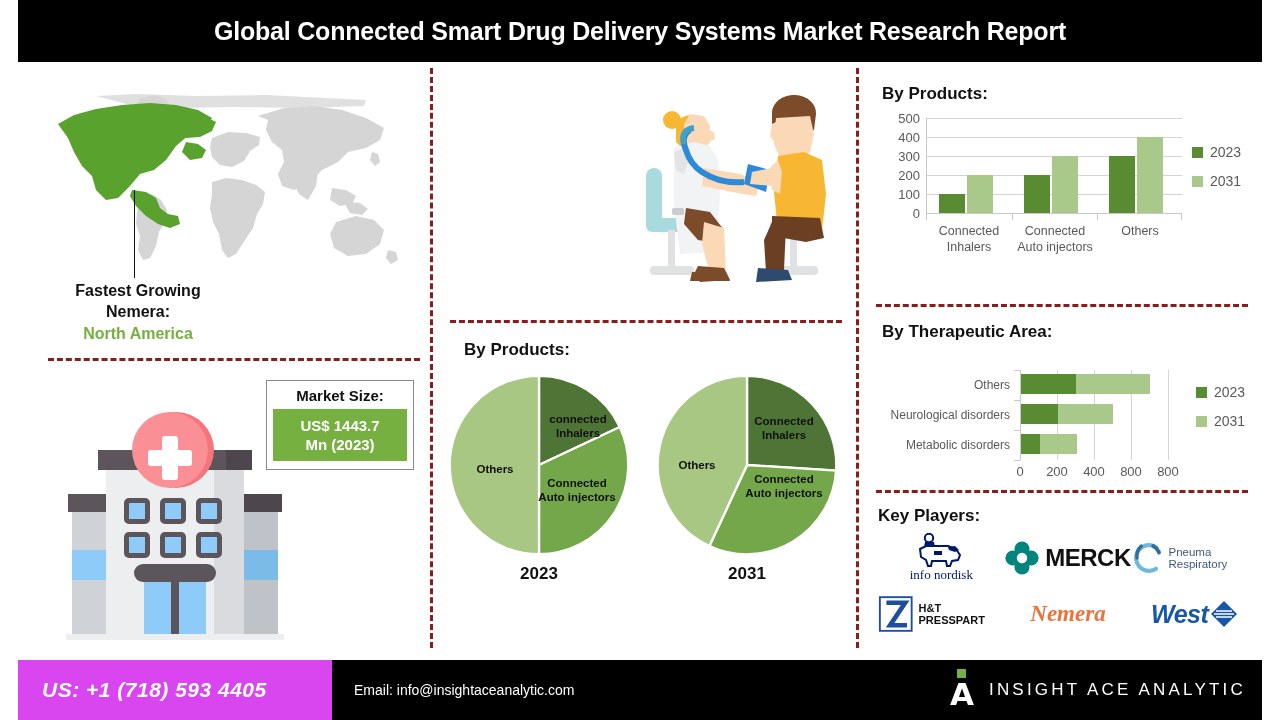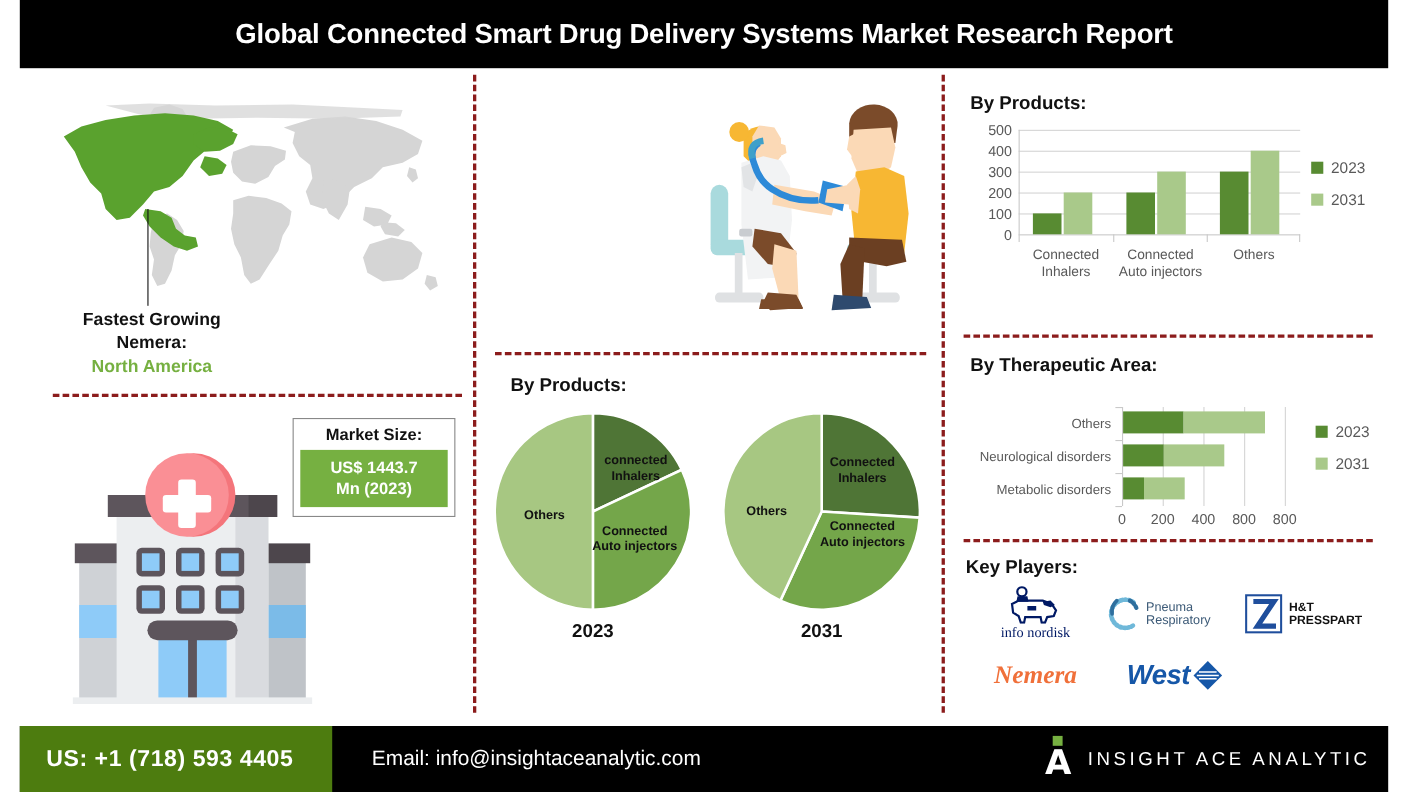--- a/index.html
+++ b/index.html
@@ -17,27 +17,28 @@
   .header-title {
     color: #ffffff; font-size: 25px; font-weight: bold; letter-spacing: -0.2px;
   }
 
   
   .footer {
     position: absolute; left: 18px; top: 660px; width: 1244px; height: 60px;
     background: #000000; display: flex; align-items: stretch;
   }
   .footer-phone {
-    background: #4d7c0f; color: #ffffff; font-size: 21px; font-weight: bold;
-    display: flex; align-items: center; padding: 0 24px; width: 284px;
+    background: #d946ef; color: #ffffff; font-size: 21px; font-weight: bold;
+    display: flex; align-items: center; padding: 0 24px; width: 314px;
     letter-spacing: 0.5px;
+    font-style: italic;
   }
   .footer-email {
-    color: #ffffff; font-size: 19px; display: flex; align-items: center;
-    padding-left: 36px; flex: 1;
+    color: #ffffff; font-size: 14px; display: flex; align-items: center;
+    padding-left: 22px; flex: 1;
   }
   .footer-brand {
     display: flex; align-items: center; gap: 14px; padding-right: 16px;
   }
   .brand-mark { position: relative; width: 26px; height: 42px; }
   .brand-mark .dot {
     position: absolute; left: 8px; top: 0; width: 9px; height: 9px; background: #76b041;
   }
   .brand-mark .glyph {
     position: absolute; left: 0; top: 11px; width: 26px; height: 31px;
@@ -482,20 +483,32 @@
               <circle cx="17" cy="5" r="4.2" fill="none" stroke="#001965" stroke-width="2"></circle>
               <path d="M13 9 l9 0 1 5 -11 0 z" fill="#001965"></path>
               <path d="M8 16 l6 -3 22 0 8 3 4 6 -2 5 -6 1 -2 5 -3 0 -1 -5 -14 0 -1 5 -3 0 -2 -6 -5 -3 z" fill="none" stroke="#001965" stroke-width="2"></path>
               <path d="M36 14 l7 -1 4 4 -4 2 -6 -2 z" fill="#001965"></path>
               <path d="M22 18 l8 0 0 4 -8 0 z" fill="#001965"></path>
             </svg>
             <div class="logo-nn-text">info nordisk</div>
           </div>
         </div>
 
+        <div class="logo-cell">
+          <div class="logo-merck">
+            <svg width="34" height="34" viewBox="0 0 34 34" xmlns="http://www.w3.org/2000/svg">
+              <circle cx="17" cy="8" r="7.6" fill="#00857c"></circle>
+              <circle cx="17" cy="26" r="7.6" fill="#00857c"></circle>
+              <circle cx="8" cy="17" r="7.6" fill="#00857c"></circle>
+              <circle cx="26" cy="17" r="7.6" fill="#00857c"></circle>
+              <circle cx="17" cy="17" r="5.2" fill="#ffffff"></circle>
+            </svg>
+            <div class="logo-merck-text">MERCK</div>
+          </div>
+        </div>
 
         <div class="logo-cell">
           <div class="logo-pneuma">
             <svg width="40" height="40" viewBox="0 0 40 40" xmlns="http://www.w3.org/2000/svg">
               <path d="M30 8 A15 15 0 1 0 30 32" fill="none" stroke="#6fb8d9" stroke-width="5" stroke-linecap="round" stroke-dasharray="2 2.2"></path>
               <path d="M26 6 A17 17 0 0 1 33 14" fill="none" stroke="#2f6f9e" stroke-width="4.5" stroke-linecap="round" stroke-dasharray="2 2.2"></path>
               <path d="M12 6 A16 16 0 0 0 7 20" fill="none" stroke="#2f6f9e" stroke-width="4" stroke-linecap="round"></path>
             </svg>
             <div class="logo-pneuma-text">Pneuma Respiratory</div>
           </div>

